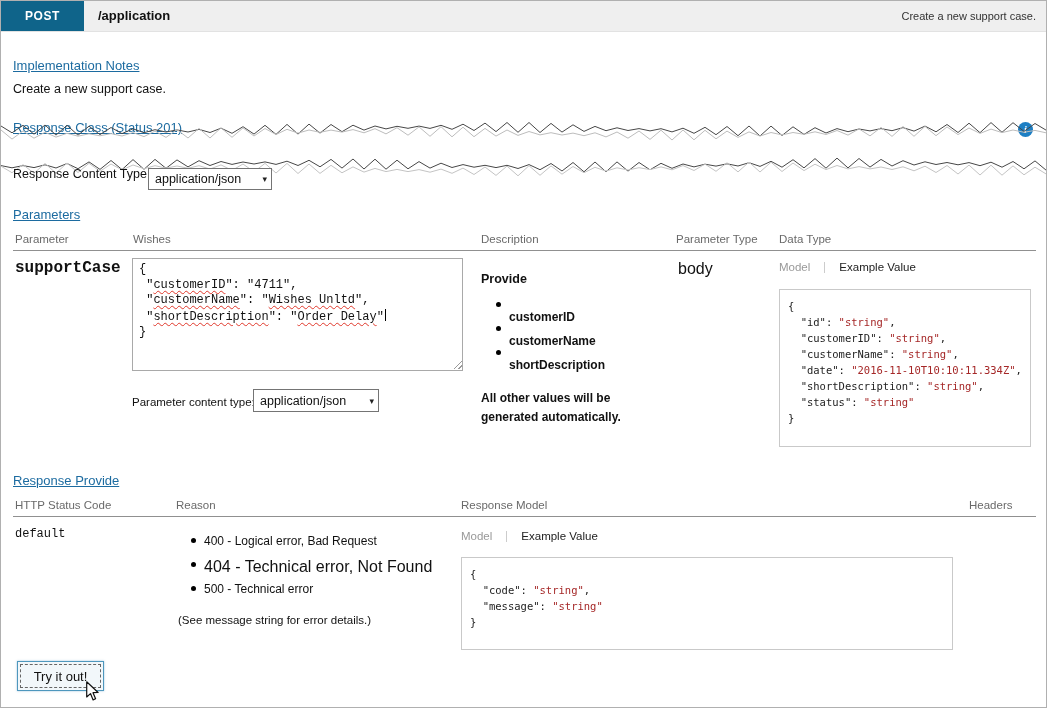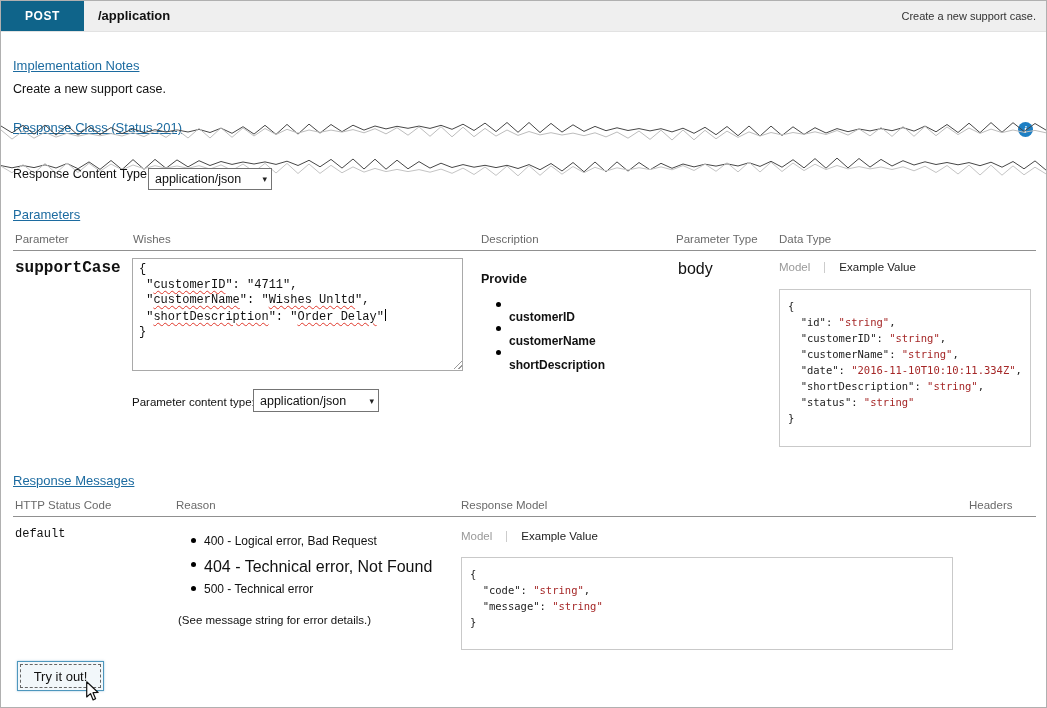--- a/index.html
+++ b/index.html
@@ -119,38 +119,39 @@
     <span class="bold">customerID</span>
   </div>
   <div class="bullet-row" style="left:495px;top:321px">
     <span class="dot"></span>
     <span class="bold">customerName</span>
   </div>
   <div class="bullet-row" style="left:495px;top:345px">
     <span class="dot"></span>
     <span class="bold">shortDescription</span>
   </div>
+  <div class="bold note" style="left:480px;top:376px;width:180px">All other values will be generated automatically.</div>
 
   <div class="plain" style="left:677px;top:259px;font-size:16px">body</div>
 
   <div class="tabs" style="left:778px;top:260px">
     <span class="tab inactive">Model</span>
     <span class="tabdiv"></span>
     <span class="tab active">Example Value</span>
   </div>
   <pre class="codebox" style="left:778px;top:288px;width:252px;height:158px">{
   "id": <span class="val">"string"</span>,
   "customerID": <span class="val">"string"</span>,
   "customerName": <span class="val">"string"</span>,
   "date": <span class="val">"2016-11-10T10:10:11.334Z"</span>,
   "shortDescription": <span class="val">"string"</span>,
   "status": <span class="val">"string"</span>
 }</pre>
 
-  <div class="h-link" style="top:472px">Response Messages</div>
+  <div class="h-link" style="top:472px">Response Provide</div>
   <div class="th" style="left:14px;top:498px">HTTP Status Code</div>
   <div class="th" style="left:175px;top:498px">Reason</div>
   <div class="th" style="left:460px;top:498px">Response Model</div>
   <div class="th" style="left:968px;top:498px">Headers</div>
   <div class="hr" style="top:515px"></div>
 
   <div class="mono" style="position:absolute;left:14px;top:526px;font-size:12px">default</div>
 
   <div class="bullet-row" style="left:190px;top:533px">
     <span class="dot"></span>

